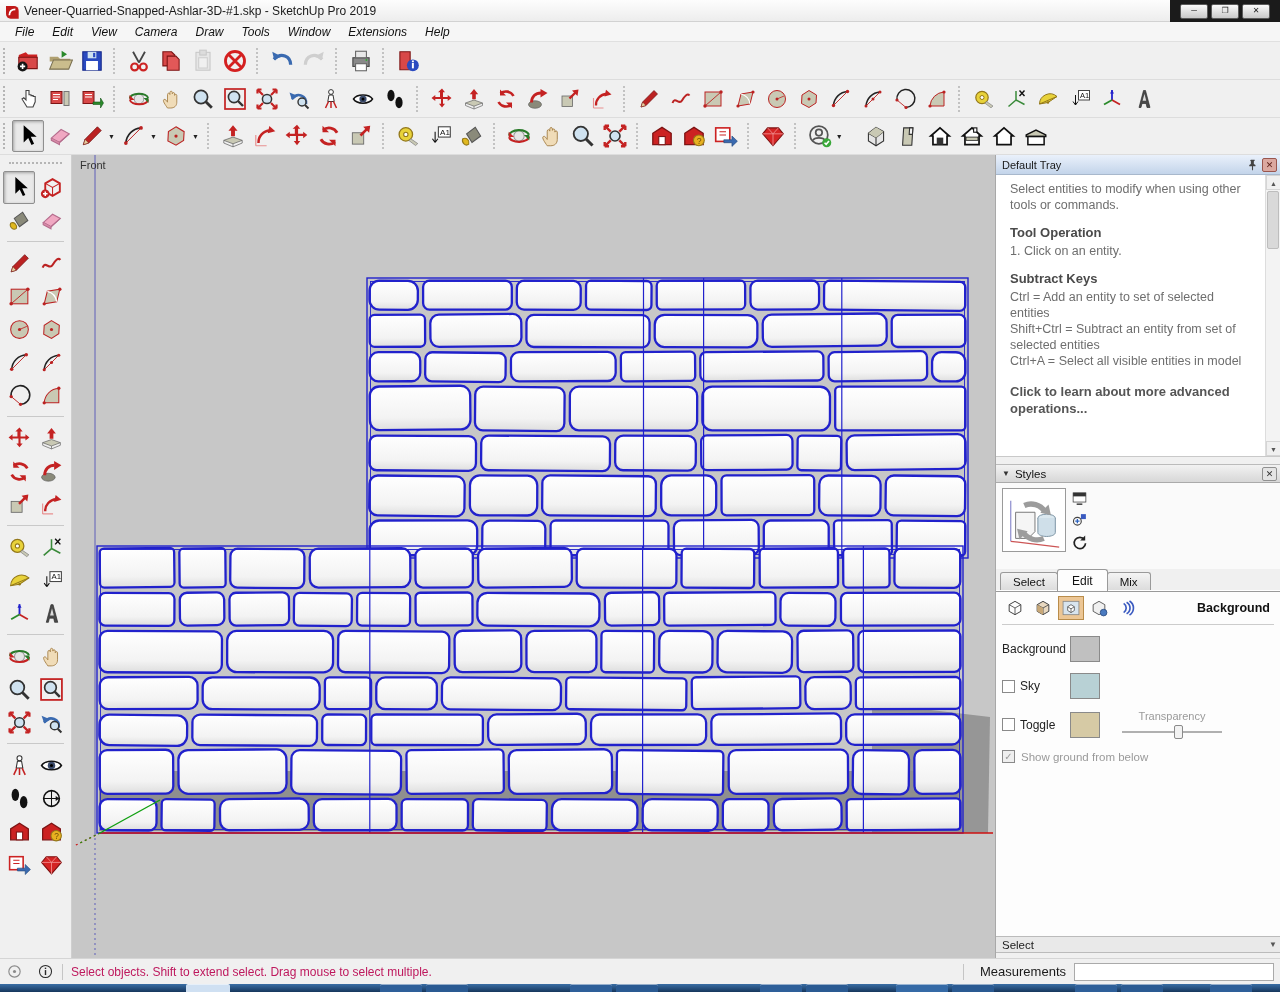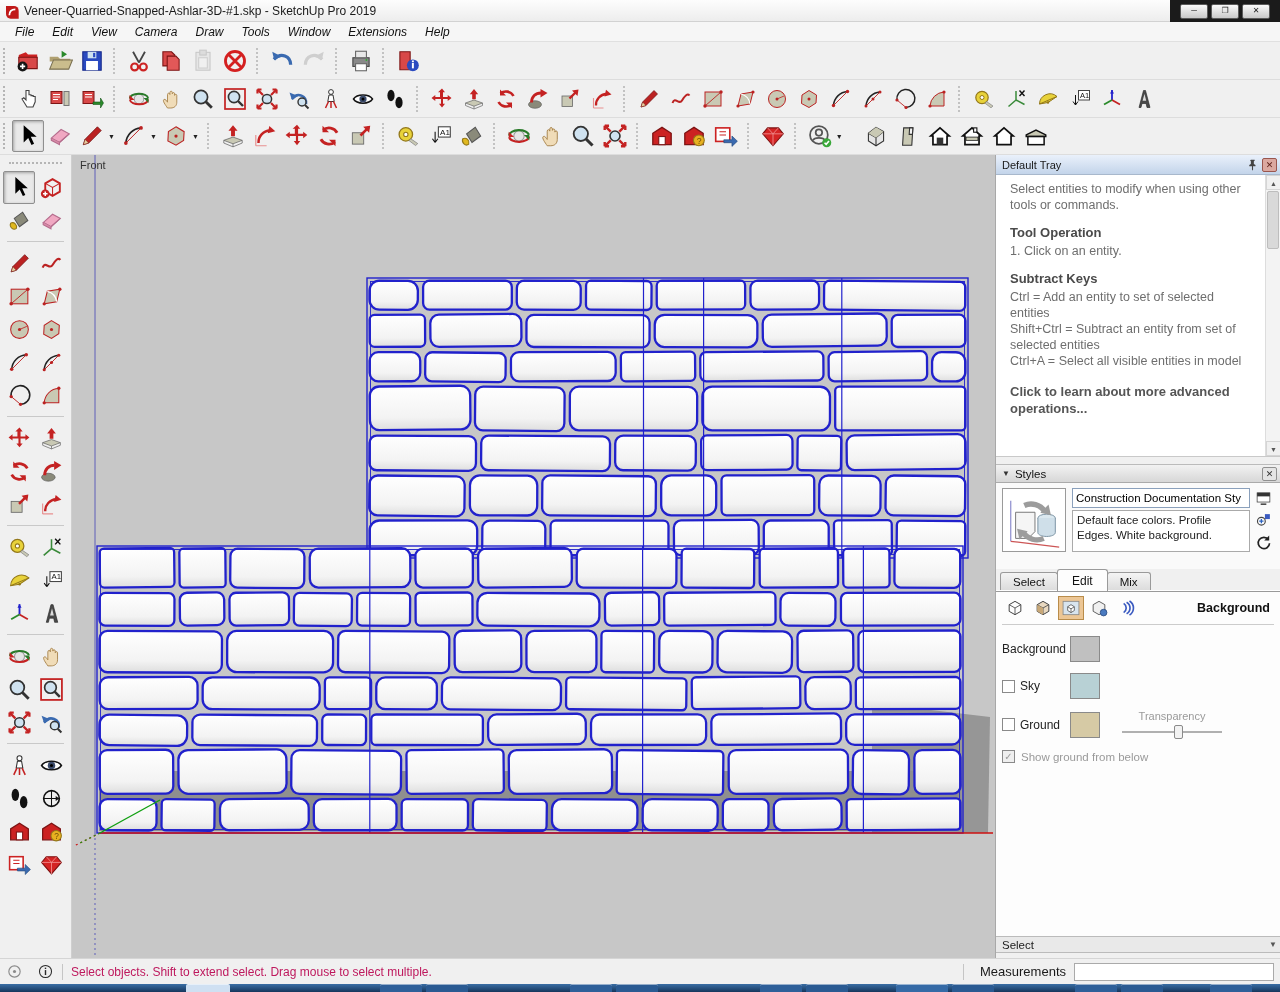--- a/index.html
+++ b/index.html
@@ -1364,24 +1364,20 @@
           <path d="M8 54l50 6" stroke="#cc5555" stroke-width="1.2"></path>
           <path d="M13 24h20v20l-7 7H13z" fill="#f5f5f5" stroke="#777"></path>
           <ellipse cx="45" cy="30" rx="9" ry="4" fill="#dbe8ef" stroke="#7a92a2"></ellipse>
           <path d="M36 30v15c0 2.2 4 4 9 4s9-1.8 9-4V30" fill="#cfdfe9" stroke="#7a92a2"></path>
           <path d="M22 17a17 17 0 0 1 21 6" stroke="#9c9c9c" stroke-width="5.5" fill="none"></path>
           <path d="M47 16l2.5 11-11-2.5z" fill="#9c9c9c"></path>
           <path d="M42 51a17 17 0 0 1-21-6" stroke="#9c9c9c" stroke-width="5.5" fill="none"></path>
           <path d="M17 52l-2.5-11 11 2.5z" fill="#9c9c9c"></path>
         </svg>
       </div>
-      <div id="stylefields">
-        <input id="stylename" value="Construction Documentation Sty" style="">
-        <div id="styledesc">Default face colors. Profile Edges. White background.</div>
-      </div>
       <div id="styleicons">
         <span class="icon">
           <svg width="17" height="17" viewBox="0 0 24 24">
               <rect x="3" y="4" width="18" height="13" fill="#fff" stroke="#333"></rect>
               <rect x="3" y="4" width="18" height="5" fill="#333"></rect>
               <path d="M8 20h8" stroke="#333" stroke-width="2"></path>
             </svg>
         </span>
         <span class="icon">
           <svg width="17" height="17" viewBox="0 0 24 24">
@@ -1459,21 +1455,21 @@
       <div class="bgrow">
         <span class="name">
             <span class="cb"></span>
             <span>Sky</span>
           </span>
         <span class="swatch" id="sw-sky" style="background: rgb(184, 209, 213);"></span>
       </div>
       <div class="bgrow">
         <span class="name">
             <span class="cb"></span>
-            <span>Ground</span>
+            <span>Toggle</span>
           </span>
         <span class="swatch" id="sw-ground" style="background: rgb(214, 202, 165);"></span>
         <div id="transblock">
           <div class="tl">Transparency</div>
           <div id="slider">
             <div class="track"></div>
             <div class="thumb"></div>
           </div>
         </div>
       </div>

